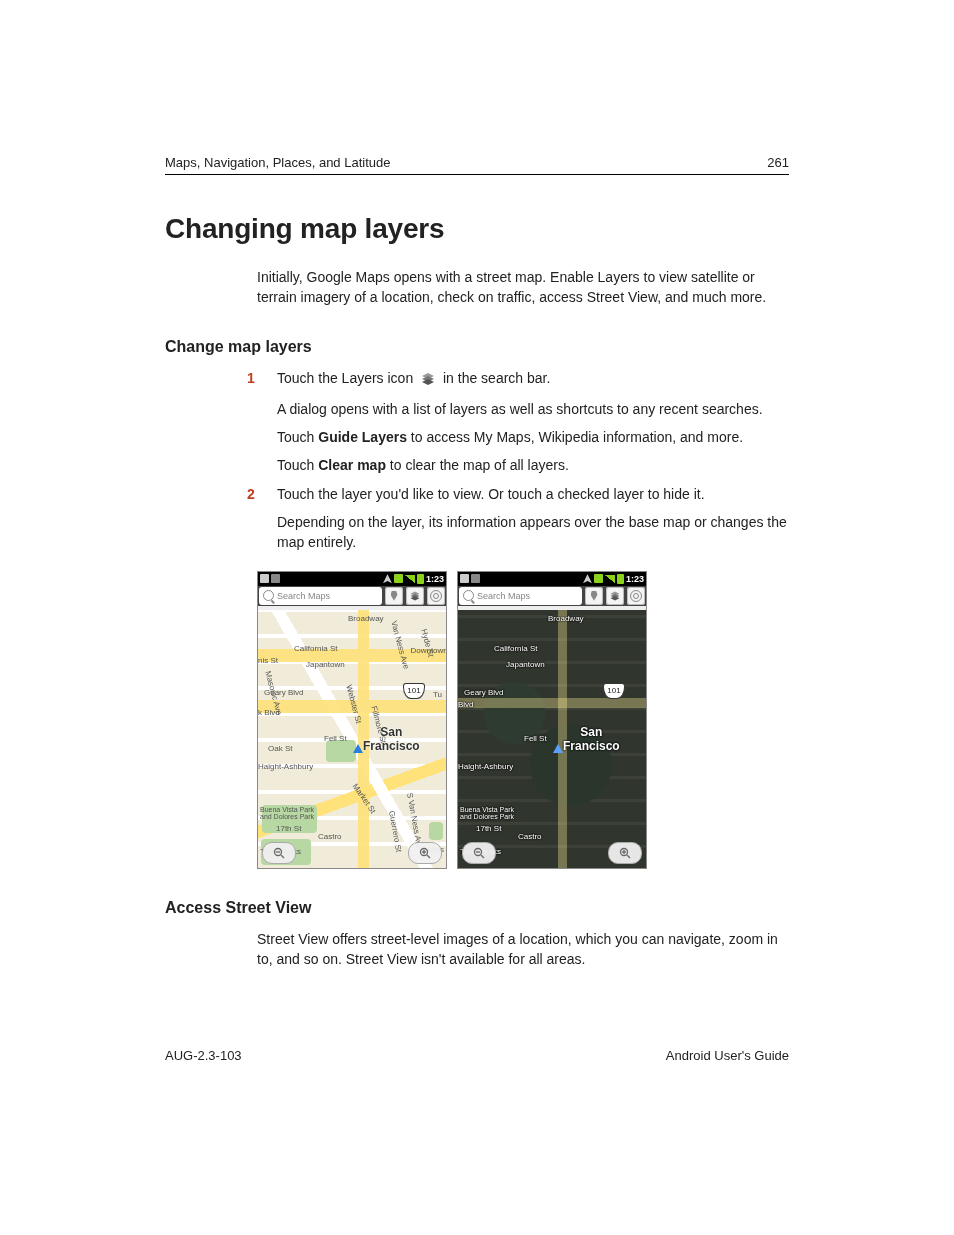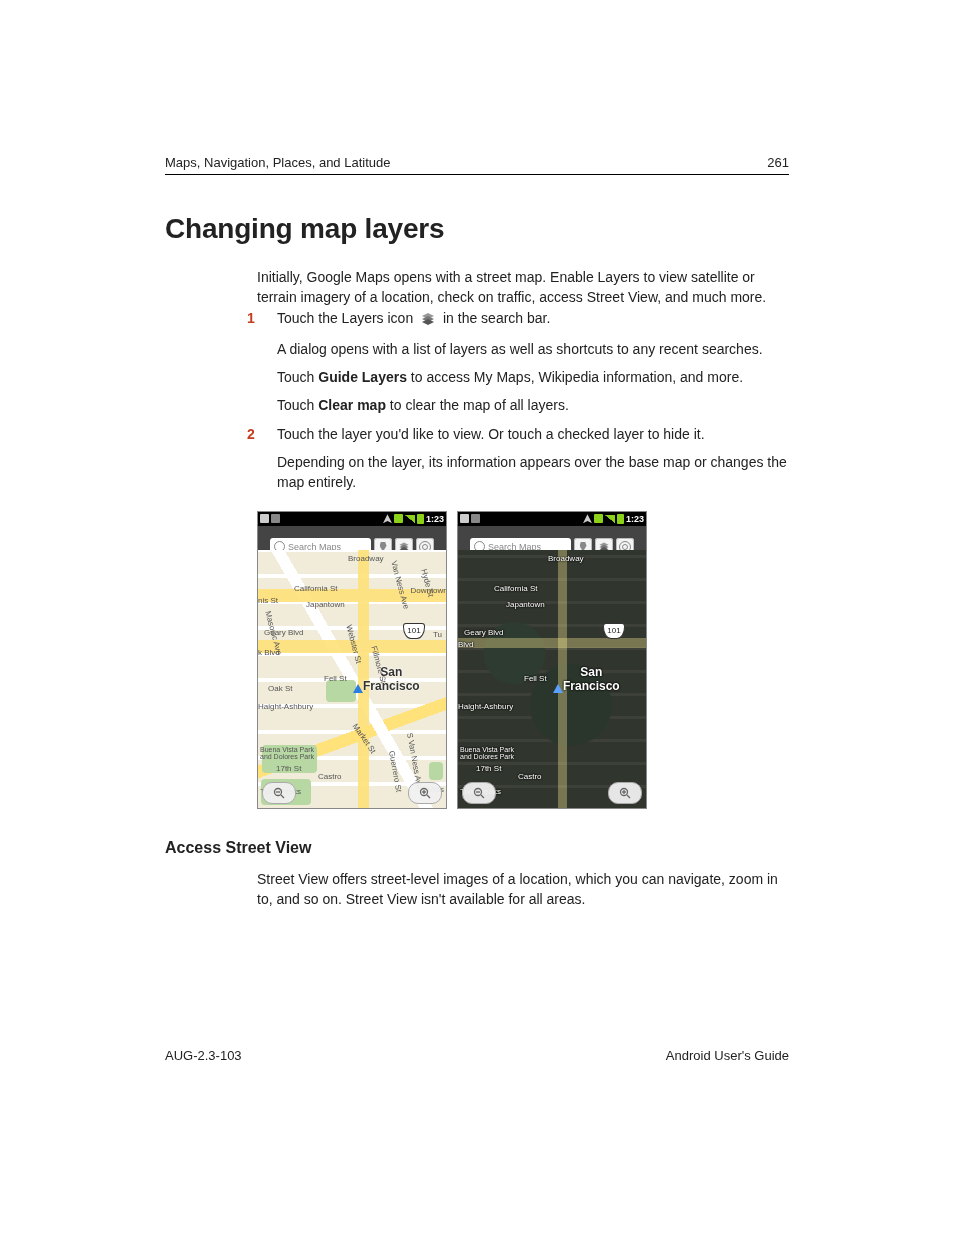--- a/index.html
+++ b/index.html
@@ -92,21 +92,21 @@
   }
   .status-left { display:flex; gap:2px; align-items:center; }
   .status-right { display:flex; gap:2px; align-items:center; }
   .sb-ico { width:9px; height:9px; background:#ccc; border-radius:1px; }
   .sb-sig { width:10px; height:8px; background:linear-gradient(to top right, transparent 48%, #8cd11a 50%); }
   .sb-batt { width:7px; height:10px; background:#8cd11a; border-radius:1px; }
   .sb-time { font-size:9px; font-weight:700; }
   .sb-gps { width:9px; height:9px; background:#ccc; clip-path:polygon(50% 0,100% 100%,50% 75%,0 100%); }
   .searchrow {
     background:#444;
-    padding:12px;
+    padding:1px;
     display:flex;
     gap:3px;
     align-items:center;
   }
   .searchbox {
     flex:1;
     background:#fff;
     border-radius:3px;
     height:18px;
     display:flex;
@@ -222,20 +222,21 @@
 
   <div class="running-head">
     <span>Maps, Navigation, Places, and Latitude</span>
     <span>261</span>
   </div>
 
   <div class="h1">Changing map layers</div>
 
   <div class="intro">Initially, Google Maps opens with a street map. Enable Layers to view satellite or terrain imagery of a location, check on traffic, access Street View, and much more.</div>
 
+  <div class="h2">Change map layers</div>
 
   <div class="steps">
 
     <div class="step">
       <span class="step-num">1</span>
       <span>Touch the Layers icon</span>
       <span class="inline-icon">
         <svg width="16" height="14" viewBox="0 0 16 14">
           <polygon points="8,1 14,4 8,7 2,4" fill="#999"></polygon>
           <polygon points="8,4 14,7 8,10 2,7" fill="#777"></polygon>

